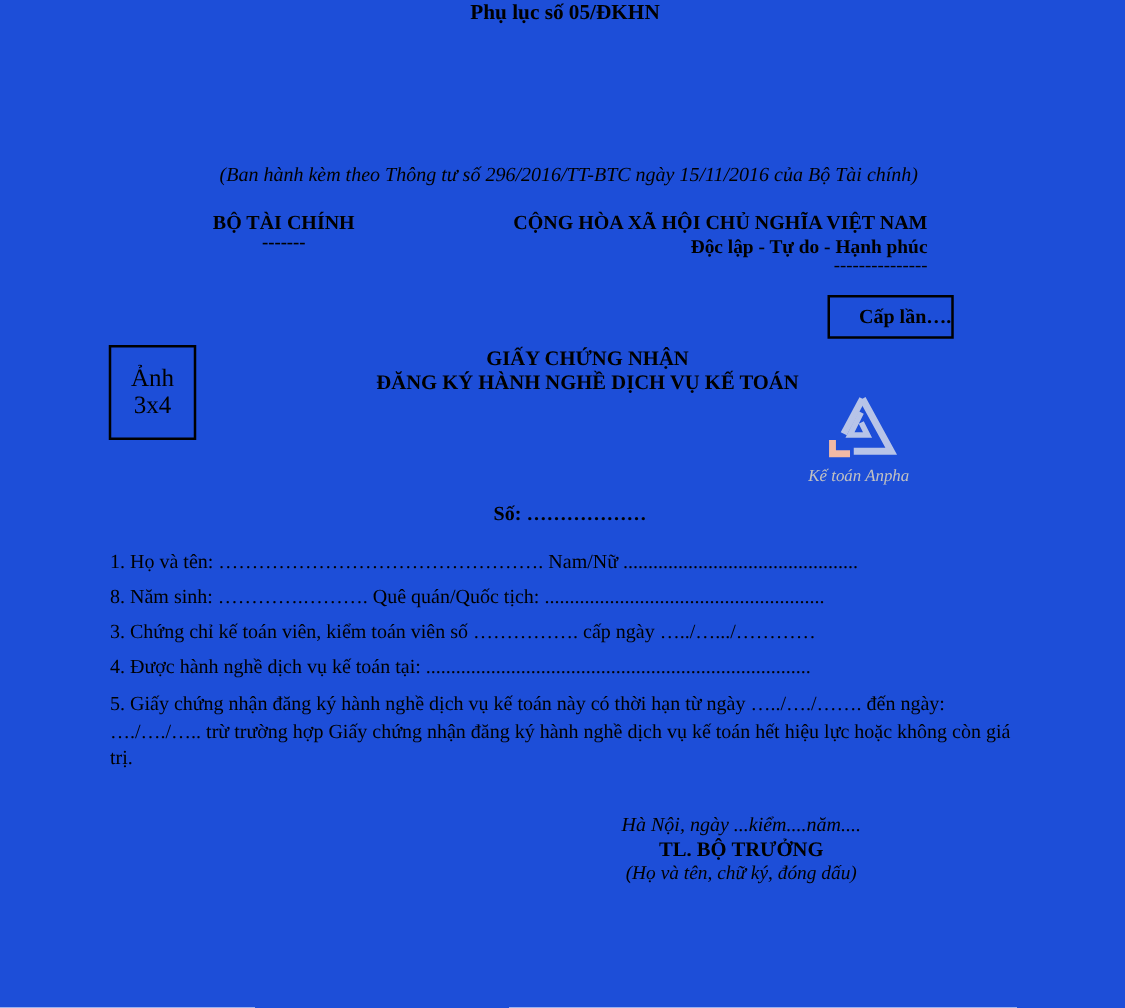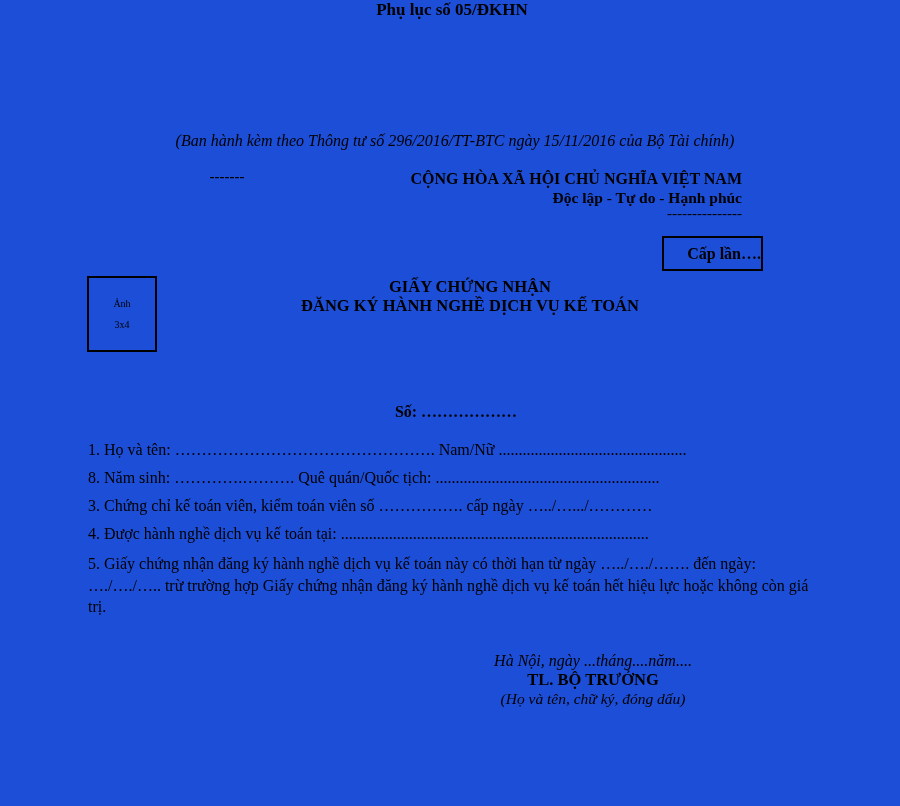--- a/index.html
+++ b/index.html
@@ -36,21 +36,21 @@
   .issue-box {
     position: absolute; left: 662px; top: 236px; width: 97px; height: 31px;
     border: 2px solid #000000;
     display: flex; align-items: center; justify-content: flex-end;
     font-weight: bold; font-size: 16px;
   }
   .photo-box {
     position: absolute; left: 87px; top: 276px; width: 66px; height: 72px;
     border: 2px solid #000000;
     display: flex; flex-direction: column; align-items: center; justify-content: center;
-    font-size: 10px; line-height: 21px;
+    font-size: 20px; line-height: 21px;
   }
   .doc-title {
     position: absolute; left: 120px; top: 278px; width: 700px;
     text-align: center; font-weight: bold; font-size: 16.5px; line-height: 18.5px;
   }
   .watermark {
     position: absolute; left: 628px; top: 315px; width: 118px;
     text-align: center; pointer-events: none;
   }
   .watermark .wm-text {
@@ -78,20 +78,21 @@
 </head>
 <body>
 
 <div class="page">
 
   <div class="appendix-title">Phụ lục số 05/ĐKHN</div>
 
   <div class="issuance-note">(Ban hành kèm theo Thông tư số 296/2016/TT-BTC ngày 15/11/2016 của Bộ Tài chính)</div>
 
   <div class="header-left">
+    <div class="org">BỘ TÀI CHÍNH</div>
     <div class="divider">-------</div>
   </div>
 
   <div class="header-right">
     <div class="national">CỘNG HÒA XÃ HỘI CHỦ NGHĨA VIỆT NAM</div>
     <div class="motto">Độc lập - Tự do - Hạnh phúc</div>
     <div class="divider">---------------</div>
   </div>
 
   <div class="issue-box">
@@ -101,30 +102,39 @@
   <div class="photo-box">
     <span>Ảnh</span>
     <span>3x4</span>
   </div>
 
   <div class="doc-title">
     <div>GIẤY CHỨNG NHẬN</div>
     <div>ĐĂNG KÝ HÀNH NGHỀ DỊCH VỤ KẾ TOÁN</div>
   </div>
 
+  <div class="watermark">
+    <svg width="62" height="54" viewBox="0 0 62 54">
+      <path d="M34,4 L57,46 L27,46" fill="none" stroke="#b7c4e8" stroke-width="5.5" stroke-linejoin="miter"></path>
+      <path d="M34,4 L19,32" fill="none" stroke="#b7c4e8" stroke-width="5.5"></path>
+      <path d="M33,15 L24,33 L38,33 L33,23" fill="none" stroke="#b7c4e8" stroke-width="4.5" stroke-linejoin="miter"></path>
+      <path d="M10,37 L10,48 L24,48" fill="none" stroke="#f1b9a5" stroke-width="5.5" stroke-linejoin="miter"></path>
+    </svg>
+    <div class="wm-text">Kế toán Anpha</div>
+  </div>
 
   <div class="serial-line">Số: ………………</div>
 
   <div class="fields">
     <div class="field-line">1. Họ và tên: …………………………………………. Nam/Nữ ...............................................</div>
     <div class="field-line">8. Năm sinh: ………….………. Quê quán/Quốc tịch: ........................................................</div>
     <div class="field-line">3. Chứng chỉ kế toán viên, kiểm toán viên số ……………. cấp ngày …../….../…………</div>
     <div class="field-line">4. Được hành nghề dịch vụ kế toán tại: .............................................................................</div>
     <p class="clause">5. Giấy chứng nhận đăng ký hành nghề dịch vụ kế toán này có thời hạn từ ngày …../…./……. đến ngày: …./…./….. trừ trường hợp Giấy chứng nhận đăng ký hành nghề dịch vụ kế toán hết hiệu lực hoặc không còn giá trị.</p>
   </div>
 
   <div class="signature">
-    <div class="place-date">Hà Nội, ngày ...tháng....năm....</div>
+    <div class="place-date">Hà Nội, ngày ...kiểm....năm....</div>
     <div class="signer-title">TL. BỘ TRƯỞNG</div>
     <div class="sign-note">(Họ và tên, chữ ký, đóng dấu)</div>
   </div>
 
 </div>
 
 </body></html>

